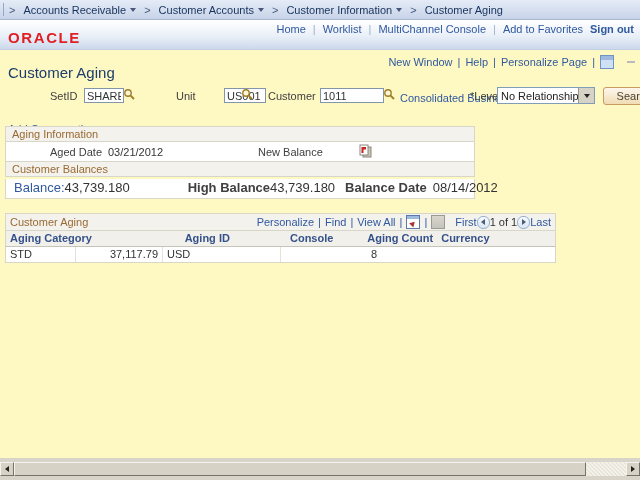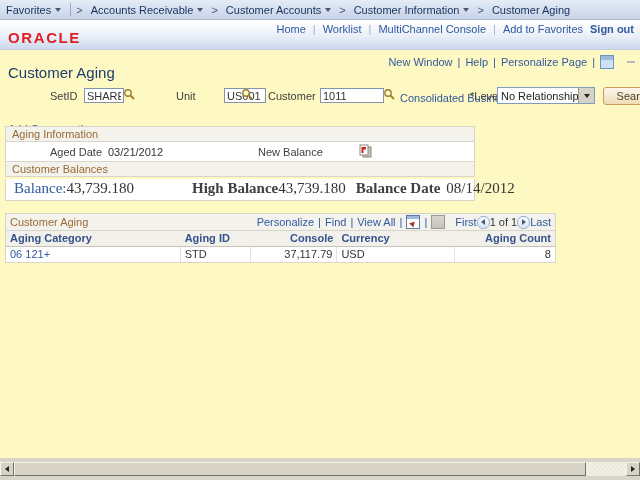--- a/index.html
+++ b/index.html
@@ -58,21 +58,21 @@
              font-family:"Liberation Sans",sans-serif;font-size:11px;color:#4a4438;cursor:pointer;}
   .addconv{position:absolute;left:8px;top:57px;margin-top:16px;}
 
   
   .gbox{position:absolute;left:5px;width:470px;}
   .gb-head{height:14px;line-height:14px;background:#f3f2ed;border:1px solid #d8d6c8;
            color:#9a6a33;padding-left:6px;}
   .gb-body{border:1px solid #d8d6c8;border-top:none;background:#fff;position:relative;}
 
   .bal{border-collapse:collapse;width:100%;margin:2px 0;}
-  .bal td{padding:1px 0;white-space:nowrap;font-size:15px;height:13px;font-family:Liberation Serif, serif;}
+  .bal td{padding:1px 0;white-space:nowrap;font-size:13px;height:13px;}
   .bal .c1{padding-left:8px;}
   .bal .c2{text-align:right;}
   .bal .c3{padding-left:58px;font-weight:bold;color:#404040;}
   .bal .c4{text-align:right;}
   .bal .c5{padding-left:10px;font-weight:bold;color:#404040;}
   .bal .c6{padding-left:6px;}
 
   
   .grid{position:absolute;left:5px;top:163px;width:551px;}
   .g-titlebar{height:16px;background:#f3f2ed;border:1px solid #d8d6c8;display:flex;
@@ -126,24 +126,20 @@
   .stri-r{width:0;height:0;border-top:3px solid transparent;border-bottom:3px solid transparent;
           border-left:4px solid #222;}
   .num{color:#333;}
 </style>
 </head>
 <body>
 
 <div class="screen">
 
   <div class="topbar">
-    <div class="crumb">
-      <span>Favorites</span>
-      <span class="tri"></span>
-    </div>
     <div class="vdiv"></div>
     <span class="gtsep">&gt;</span>
     <div class="crumb">
       <span>Accounts Receivable</span>
       <span class="tri"></span>
     </div>
     <span class="gtsep">&gt;</span>
     <div class="crumb">
       <span>Customer Accounts</span>
       <span class="tri"></span>
@@ -296,25 +292,24 @@
           <span class="pgbtn">
               <span class="tri-r"></span>
             </span>
           <a>Last</a>
         </span>
       </div>
       <div class="g-headrow">
         <span class="gc w1">Aging Category</span>
         <span class="gc w2">Aging ID</span>
         <span class="gc w3">Console</span>
+        <span class="gc w5">Aging Count</span>
         <span class="gc w4">Currency</span>
-        <span class="gc w5">Aging Count</span>
       </div>
       <div class="g-row">
-        <span class="gc w1"><a class="link">06 121+</a></span>
         <span class="gc w2 num">STD</span>
         <span class="gc w3 num">37,117.79</span>
         <span class="gc w4 num">USD</span>
         <span class="gc w5 num">8</span>
       </div>
     </div>
 
   </div>
 
   <div class="footer">

